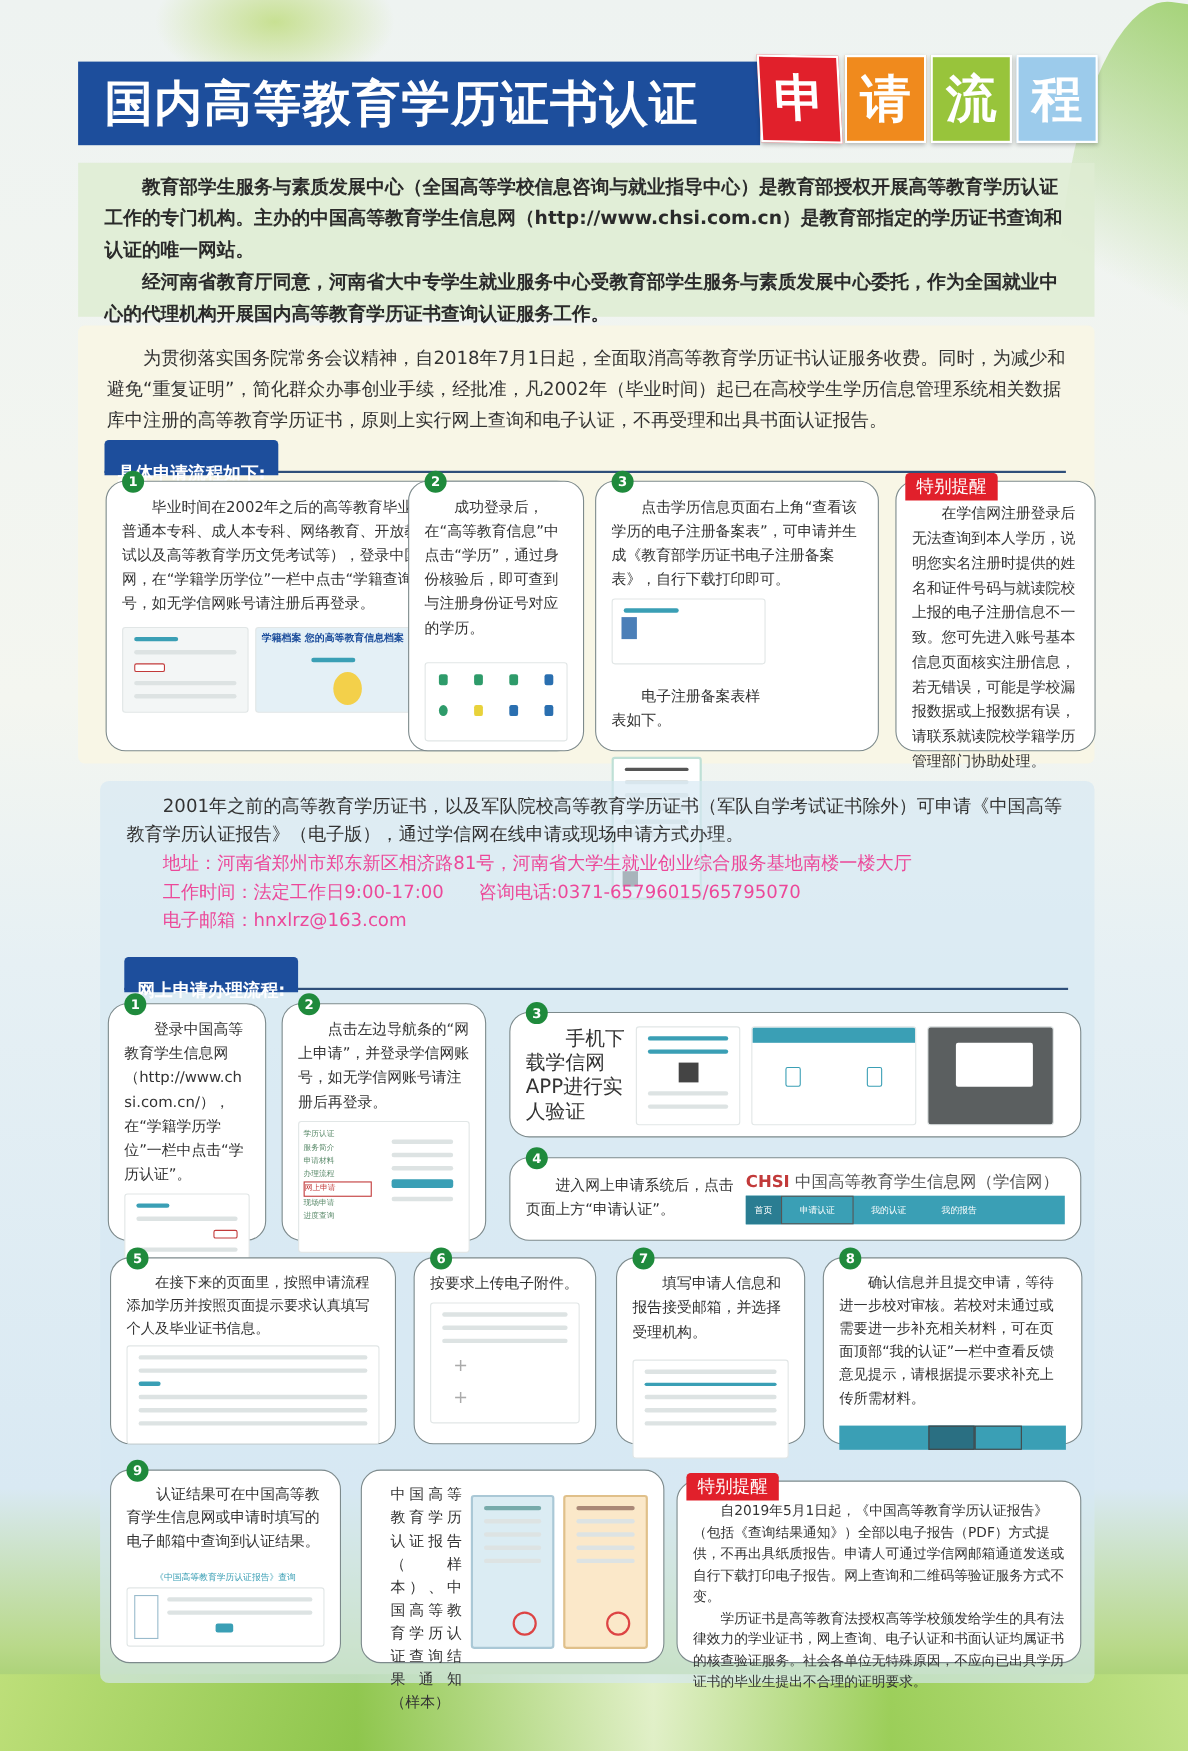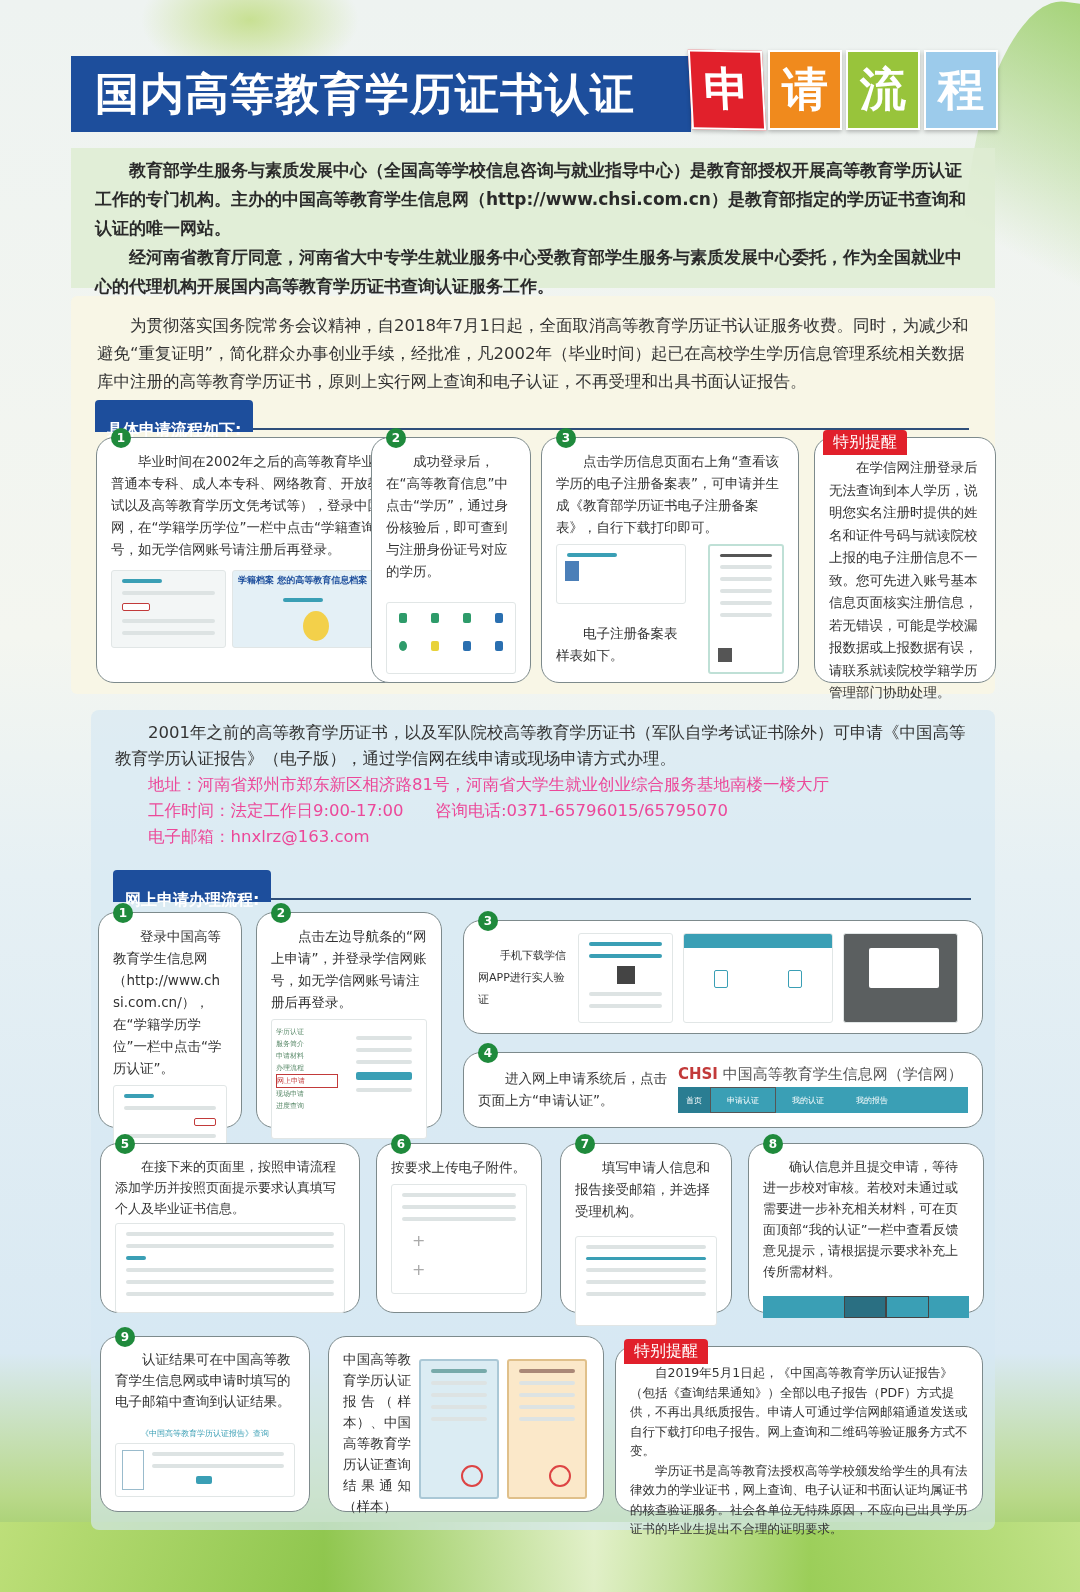--- a/index.html
+++ b/index.html
@@ -116,21 +116,21 @@
       <span style="width:8px;height:10px;background:#e8d23a;border-radius:2px;"></span>
       <span style="width:8px;height:10px;background:#2a6fb0;border-radius:2px;"></span>
       <span style="width:8px;height:10px;background:#2a6fb0;border-radius:2px;"></span>
     </div>
   </div>
 </div>
 
 <div class="card" style="left:541px; top:437px; width:258px; height:246px;">
   <div class="num">3</div>
   <p>点击学历信息页面右上角“查看该学历的电子注册备案表”，可申请并生成《教育部学历证书电子注册备案表》，自行下载打印即可。</p>
-  <div style="display:flex; gap:22px; margin-top:6px;">
+  <div style="display:flex; gap:22px; margin-top:6px;flex-direction:column;">
     <div style="width:140px;">
       <div class="mock" style="height:60px; background:#fff;">
         <div class="bar teal" style="width:50px;"></div>
         <div style="position:absolute; left:8px; top:16px; width:14px; height:20px; background:#4b7fb8;"></div>
       </div>
       <p style="margin-top:18px;">电子注册备案表样表如下。</p>
     </div>
     <div class="mock" style="width:82px; height:130px; background:#fff; border:2px solid #bfe0d6;">
       <div class="bar" style="background:#555; height:3px;"></div>
       <div class="bar"></div>
@@ -191,21 +191,21 @@
         <div class="bar"></div>
       <div class="bar teal" style="height:8px;"></div>
         <div class="bar"></div>
     </div>
   </div>
 </div>
 
 <div class="card" style="left:463px; top:920px; width:520px; height:114px;">
   <div class="num">3</div>
   <div style="display:flex; align-items:center; gap:10px; height:100%;">
-    <p style="width:90px; font-size:11px;">手机下载学信网APP进行实人验证</p>
+    <p style="width:90px; font-size:18px;">手机下载学信网APP进行实人验证</p>
     <div class="mock" style="width:95px; height:90px; background:#fff;">
       <div class="bar teal"></div>
         <div class="bar teal"></div>
       <div style="width:18px; height:18px; background:#444; margin: 6px auto;"></div>
       <div class="bar"></div>
         <div class="bar"></div>
     </div>
     <div class="mock" style="width:150px; height:90px; background:#fff;">
       <div style="height:14px; background:#3a9fb5;"></div>
       <div style="display:flex; justify-content:space-around; padding-top:22px;">
@@ -291,21 +291,21 @@
   <div class="mock" style="height:54px; margin-top:4px; background:#fff;">
     <div style="position:absolute; left:6px; top:6px; width:22px; height:40px; border:1px solid #9bc;"></div>
     <div class="bar" style="margin-left:36px;"></div>
       <div class="bar" style="margin-left:36px;"></div>
     <div class="bar teal" style="width:16px; height:8px; margin-left:80px;"></div>
   </div>
 </div>
 
 <div class="card" style="left:328px; top:1336px; width:276px; height:176px;">
   <div style="display:flex; gap:8px; height:100%;">
-    <p style="width:68px; font-size:13.5px; line-height:21px; text-indent:0; text-align:justify;">中国高等教育学历认证报告（样本）、中国高等教育学历认证查询结果通知（样本）</p>
+    <p style="width:68px; font-size:13.5px; line-height:21px; text-indent:0; text-align:justify;margin-left:12px;">中国高等教育学历认证报告（样本）、中国高等教育学历认证查询结果通知（样本）</p>
     <div class="mock" style="width:80px; height:140px; background:#dbecf3; border:2px solid #aac8d6; margin-top:10px;">
       <div class="bar" style="background:#7aa;"></div>
         <div class="bar"></div>
         <div class="bar"></div>
         <div class="bar"></div>
         <div class="bar"></div>
       <div style="position:absolute; right:14px; bottom:10px; width:22px; height:22px; border-radius:50%; border:2px solid #d44;"></div>
     </div>
     <div class="mock" style="width:80px; height:140px; background:#fbe8c9; border:2px solid #e0c08a; margin-top:10px;">
       <div class="bar" style="background:#a87;"></div>

